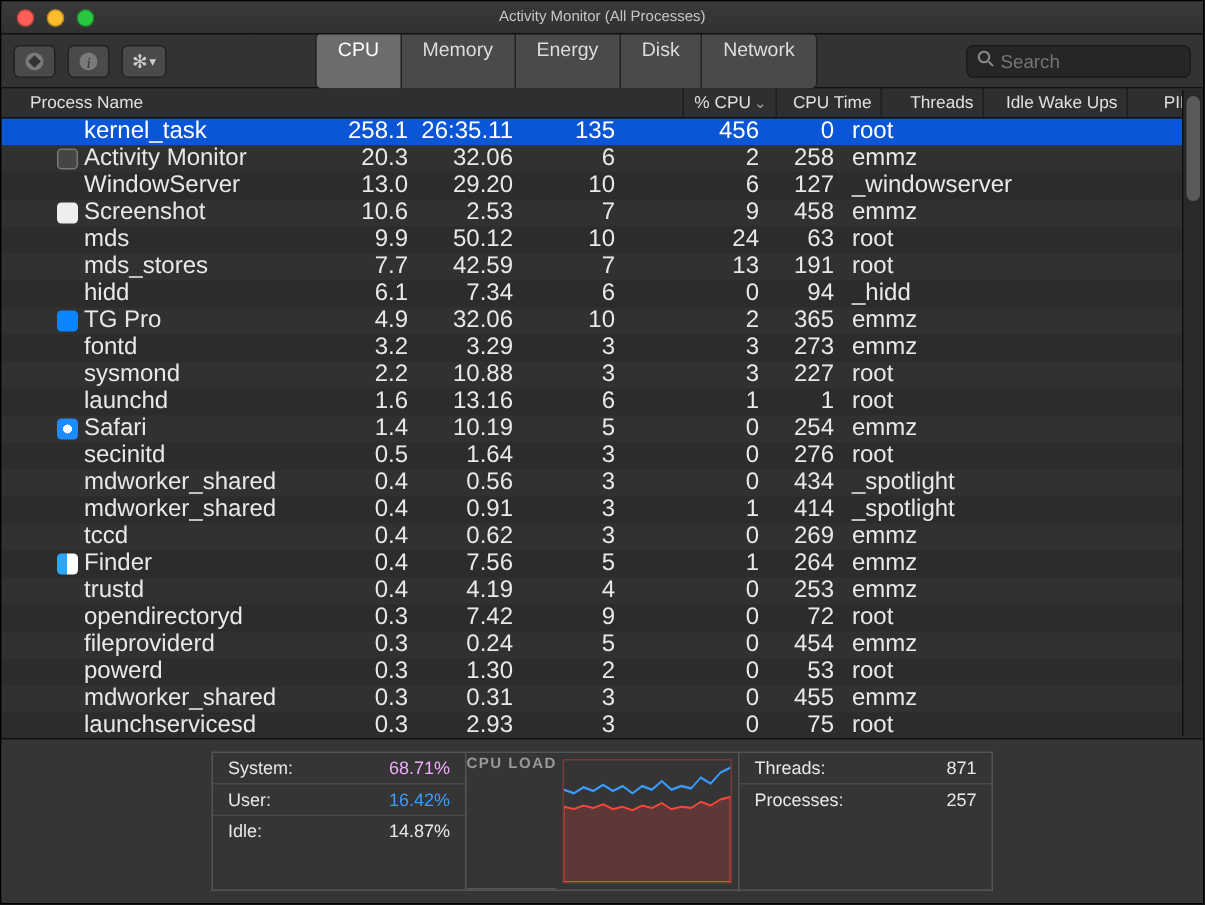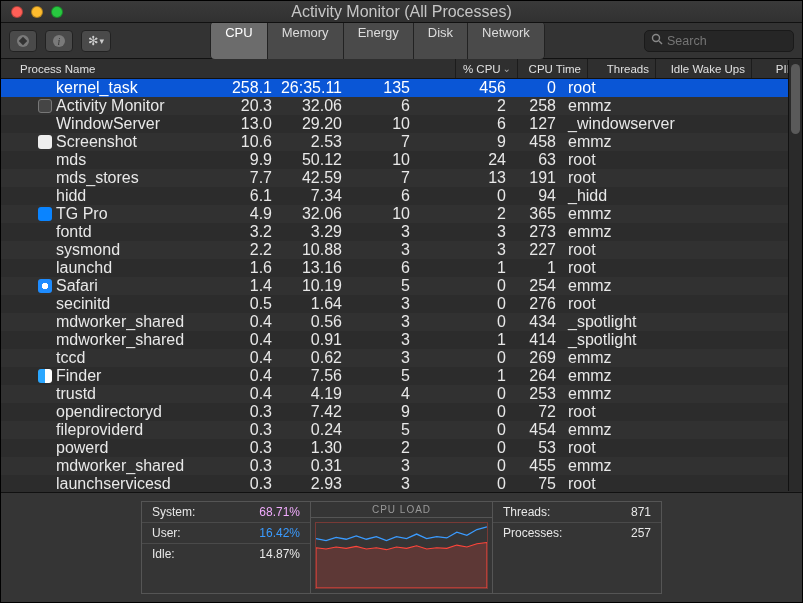--- a/index.html
+++ b/index.html
@@ -25,21 +25,21 @@
     position: relative;
     flex-shrink: 0;
   }
   .traffic { display: flex; gap: 8px; margin-left: 10px; }
   .dot { width: 12px; height: 12px; border-radius: 50%; border: 0.5px solid rgba(0,0,0,0.3); }
   .dot.red { background: #ff5f57; }
   .dot.yellow { background: #febc2e; }
   .dot.green { background: #28c840; }
   .title-text {
     position: absolute; left: 0; right: 0; text-align: center;
-    color: #c6c6c6; font-size: 16px; pointer-events: none;
+    color: #c6c6c6; font-size: 10px; pointer-events: none;
   }
   
   .toolbar {
     height: 36px;
     background: #333333;
     border-bottom: 1px solid #111;
     display: flex; align-items: center;
     padding: 0 8px;
     gap: 8px;
     flex-shrink: 0;
@@ -138,21 +138,21 @@
     align-items: stretch;
     padding: 8px 140px 8px 140px;
     gap: 0;
     flex-shrink: 0;
   }
   .panel {
     border: 1px solid #555;
     font-size: 12px;
   }
   .panel.left, .panel.right { width: 170px; }
-  .panel.mid { flex: 1; border-left:none; border-right:none; display:flex; flex-direction:column;}
+  .panel.mid { flex: 1; border-left:none; border-right:none; display:flex; flex-direction:row;font-weight:bold;}
   .stat-row { display:flex; justify-content:space-between; padding:3px 10px; border-bottom: 1px solid #4a4a4a;}
   .stat-row:last-child { border-bottom:none; }
   .sys-val { color: #f0abfc; }
   .usr-val { color: #3a9bff; }
   .mid-title { text-align:center; font-size:10px; color:#999; letter-spacing:1px; padding:2px 0; border-bottom:1px solid #555;}
   .chart {
     flex:1; position:relative; margin:4px;
     border:1px solid #ff453a55;
   }
   .chart svg { width:100%; height:100%; display:block;}

